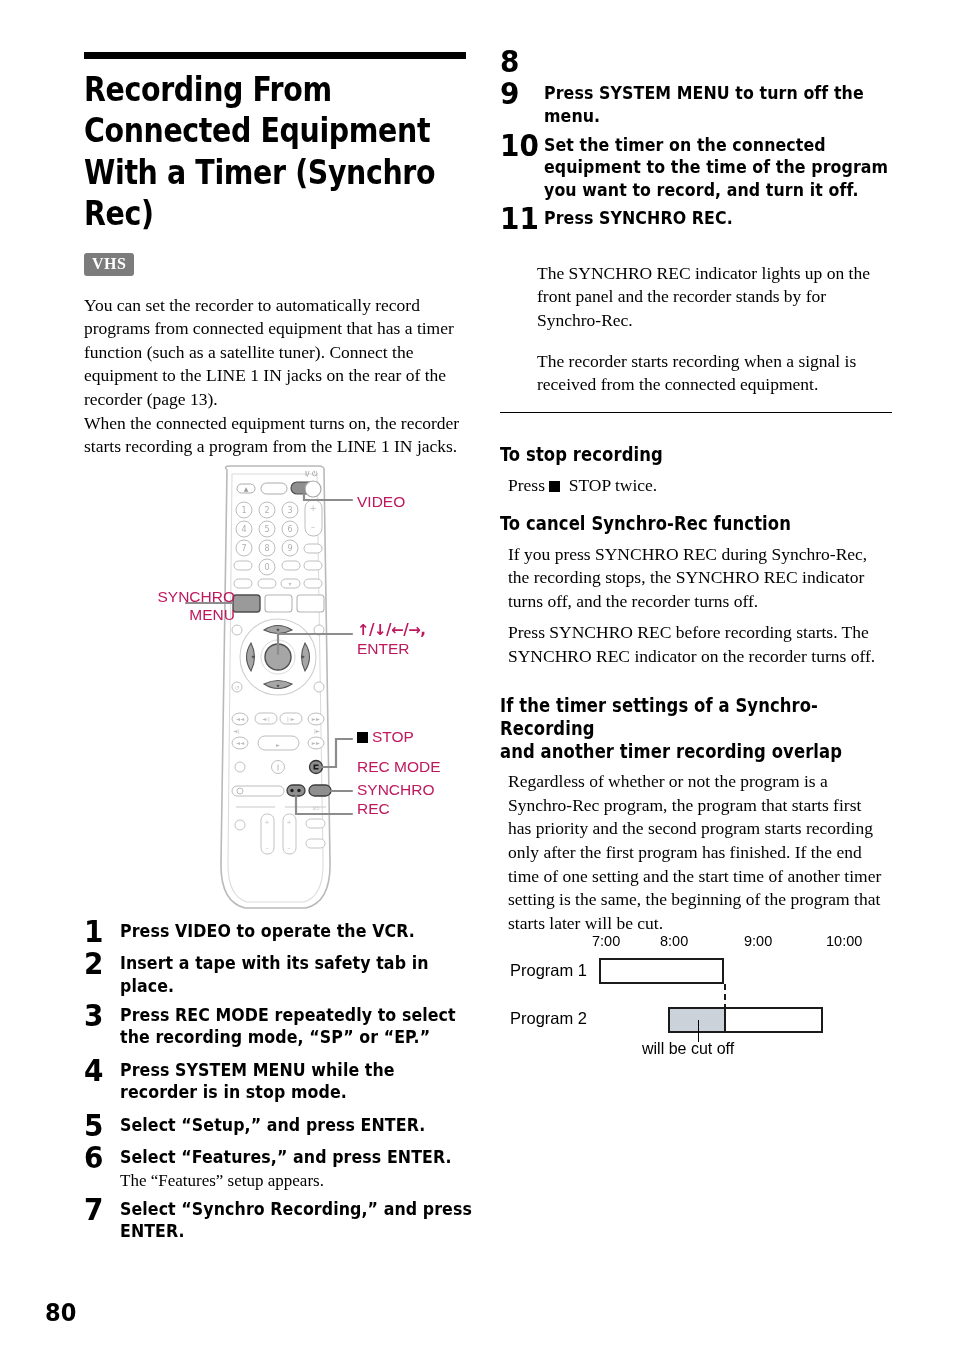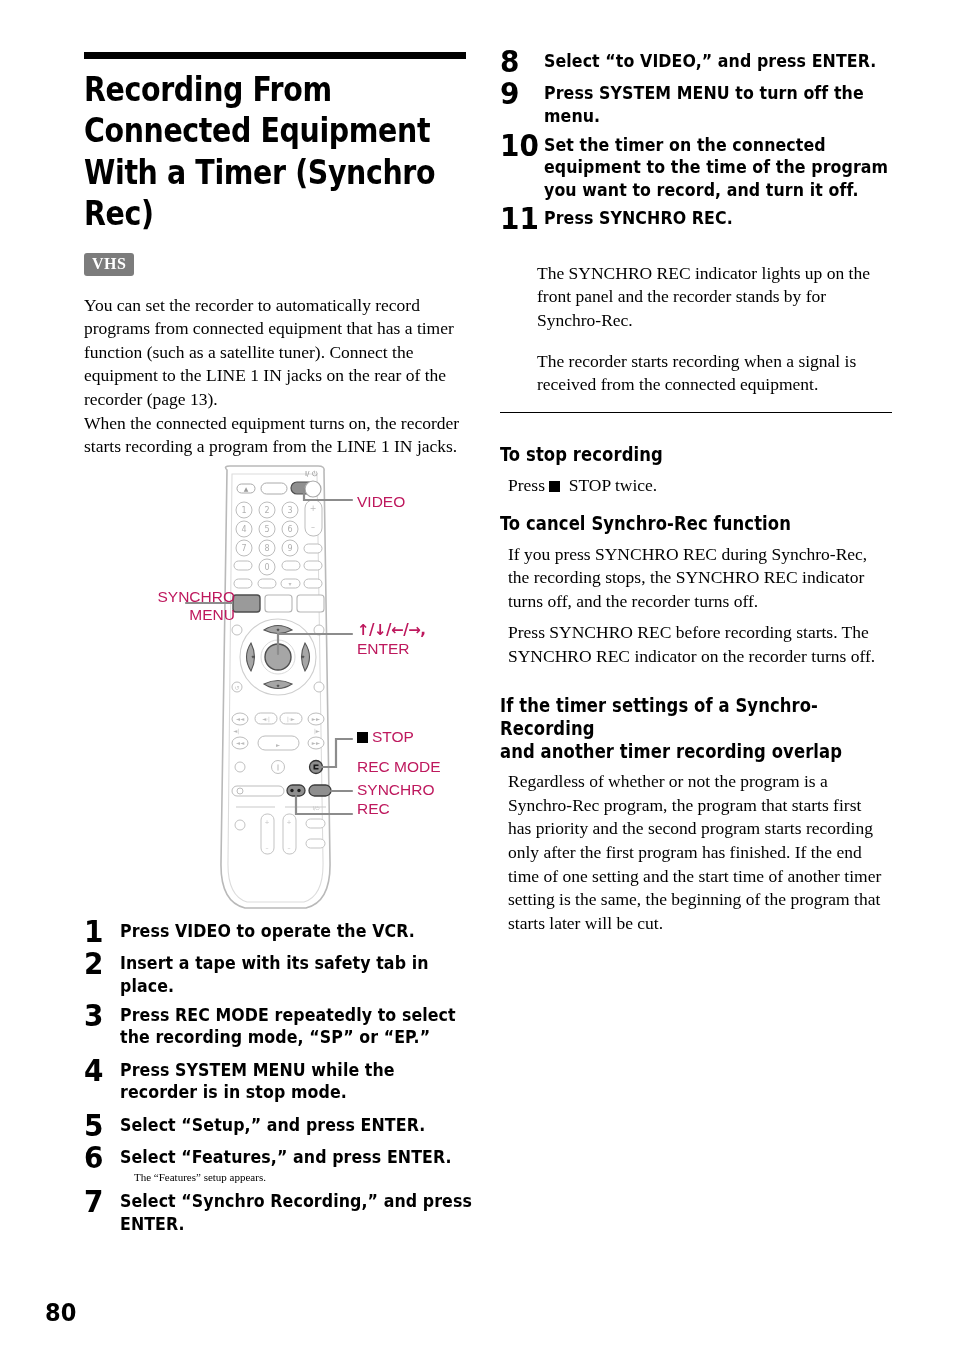--- a/index.html
+++ b/index.html
@@ -130,24 +130,23 @@
     font-size: 18.5px;
     line-height: 1.22;
     letter-spacing: 0.1px;
     transform: scaleX(0.95);
     transform-origin: left top;
     width: 105%;
   }
   .step-sub {
     font-family: "Liberation Serif", serif;
     font-weight: normal;
-    font-size: 11px;
+    font-size: 17px;
     line-height: 1.3;
     margin-top: 1px;
-    margin-left: 14px;
   }
 
   
   .col-right { position: absolute; left: 500px; width: 392px; }
   .body-text {
     font-size: 17.5px;
     line-height: 1.345;
   }
   .body-text p { margin: 8px; }
   .step-detail {
@@ -455,23 +454,20 @@
       <div class="step-body">
         <div class="step-text">Select “Synchro Recording,” and press ENTER.</div>
       </div>
     </div>
   </div>
 
   <div class="steps right-steps">
 
     <div class="step">
       <div class="step-num wide">8</div>
-      <div class="step-body">
-        <div class="step-text">Select “to VIDEO,” and press ENTER.</div>
-      </div>
     </div>
 
     <div class="step">
       <div class="step-num wide">9</div>
       <div class="step-body">
         <div class="step-text">Press SYSTEM MENU to turn off the menu.</div>
       </div>
     </div>
 
     <div class="step">
@@ -516,16 +512,34 @@
   <div class="col-right" style="top:694px;">
     <h2 class="sub-head">
       <span>If the timer settings of a Synchro-Recording</span><br>
       <span>and another timer recording overlap</span>
     </h2>
     <div class="body-text">
       <p>Regardless of whether or not the program is a Synchro-Rec program, the program that starts first has priority and the second program starts recording only after the first program has finished. If the end time of one setting and the start time of another timer setting is the same, the beginning of the program that starts later will be cut.</p>
     </div>
   </div>
 
+  <div class="timeline-figure">
+    <div class="tl-tick" style="left:92px; top:8px;">7:00</div>
+    <div class="tl-tick" style="left:160px; top:8px;">8:00</div>
+    <div class="tl-tick" style="left:244px; top:8px;">9:00</div>
+    <div class="tl-tick" style="left:326px; top:8px;">10:00</div>
+
+    <div class="tl-rowlabel" style="left:10px; top:36px;">Program 1</div>
+    <div class="tl-bar" style="left:99px; top:33px; width:125px; height:26px;"></div>
+
+    <div class="tl-dash" style="left:224px; top:59px; height:26px;"></div>
+
+    <div class="tl-rowlabel" style="left:10px; top:84px;">Program 2</div>
+    <div class="tl-bar cut" style="left:168px; top:82px; width:58px; height:26px;"></div>
+    <div class="tl-bar" style="left:224px; top:82px; width:99px; height:26px;"></div>
+
+    <div class="tl-leader" style="left:198px; top:95px; height:22px;"></div>
+    <div class="tl-caption" style="left:142px; top:115px;">will be cut off</div>
+  </div>
 
   <div class="page-number">80</div>
 
 </div>
 
 </body></html>

